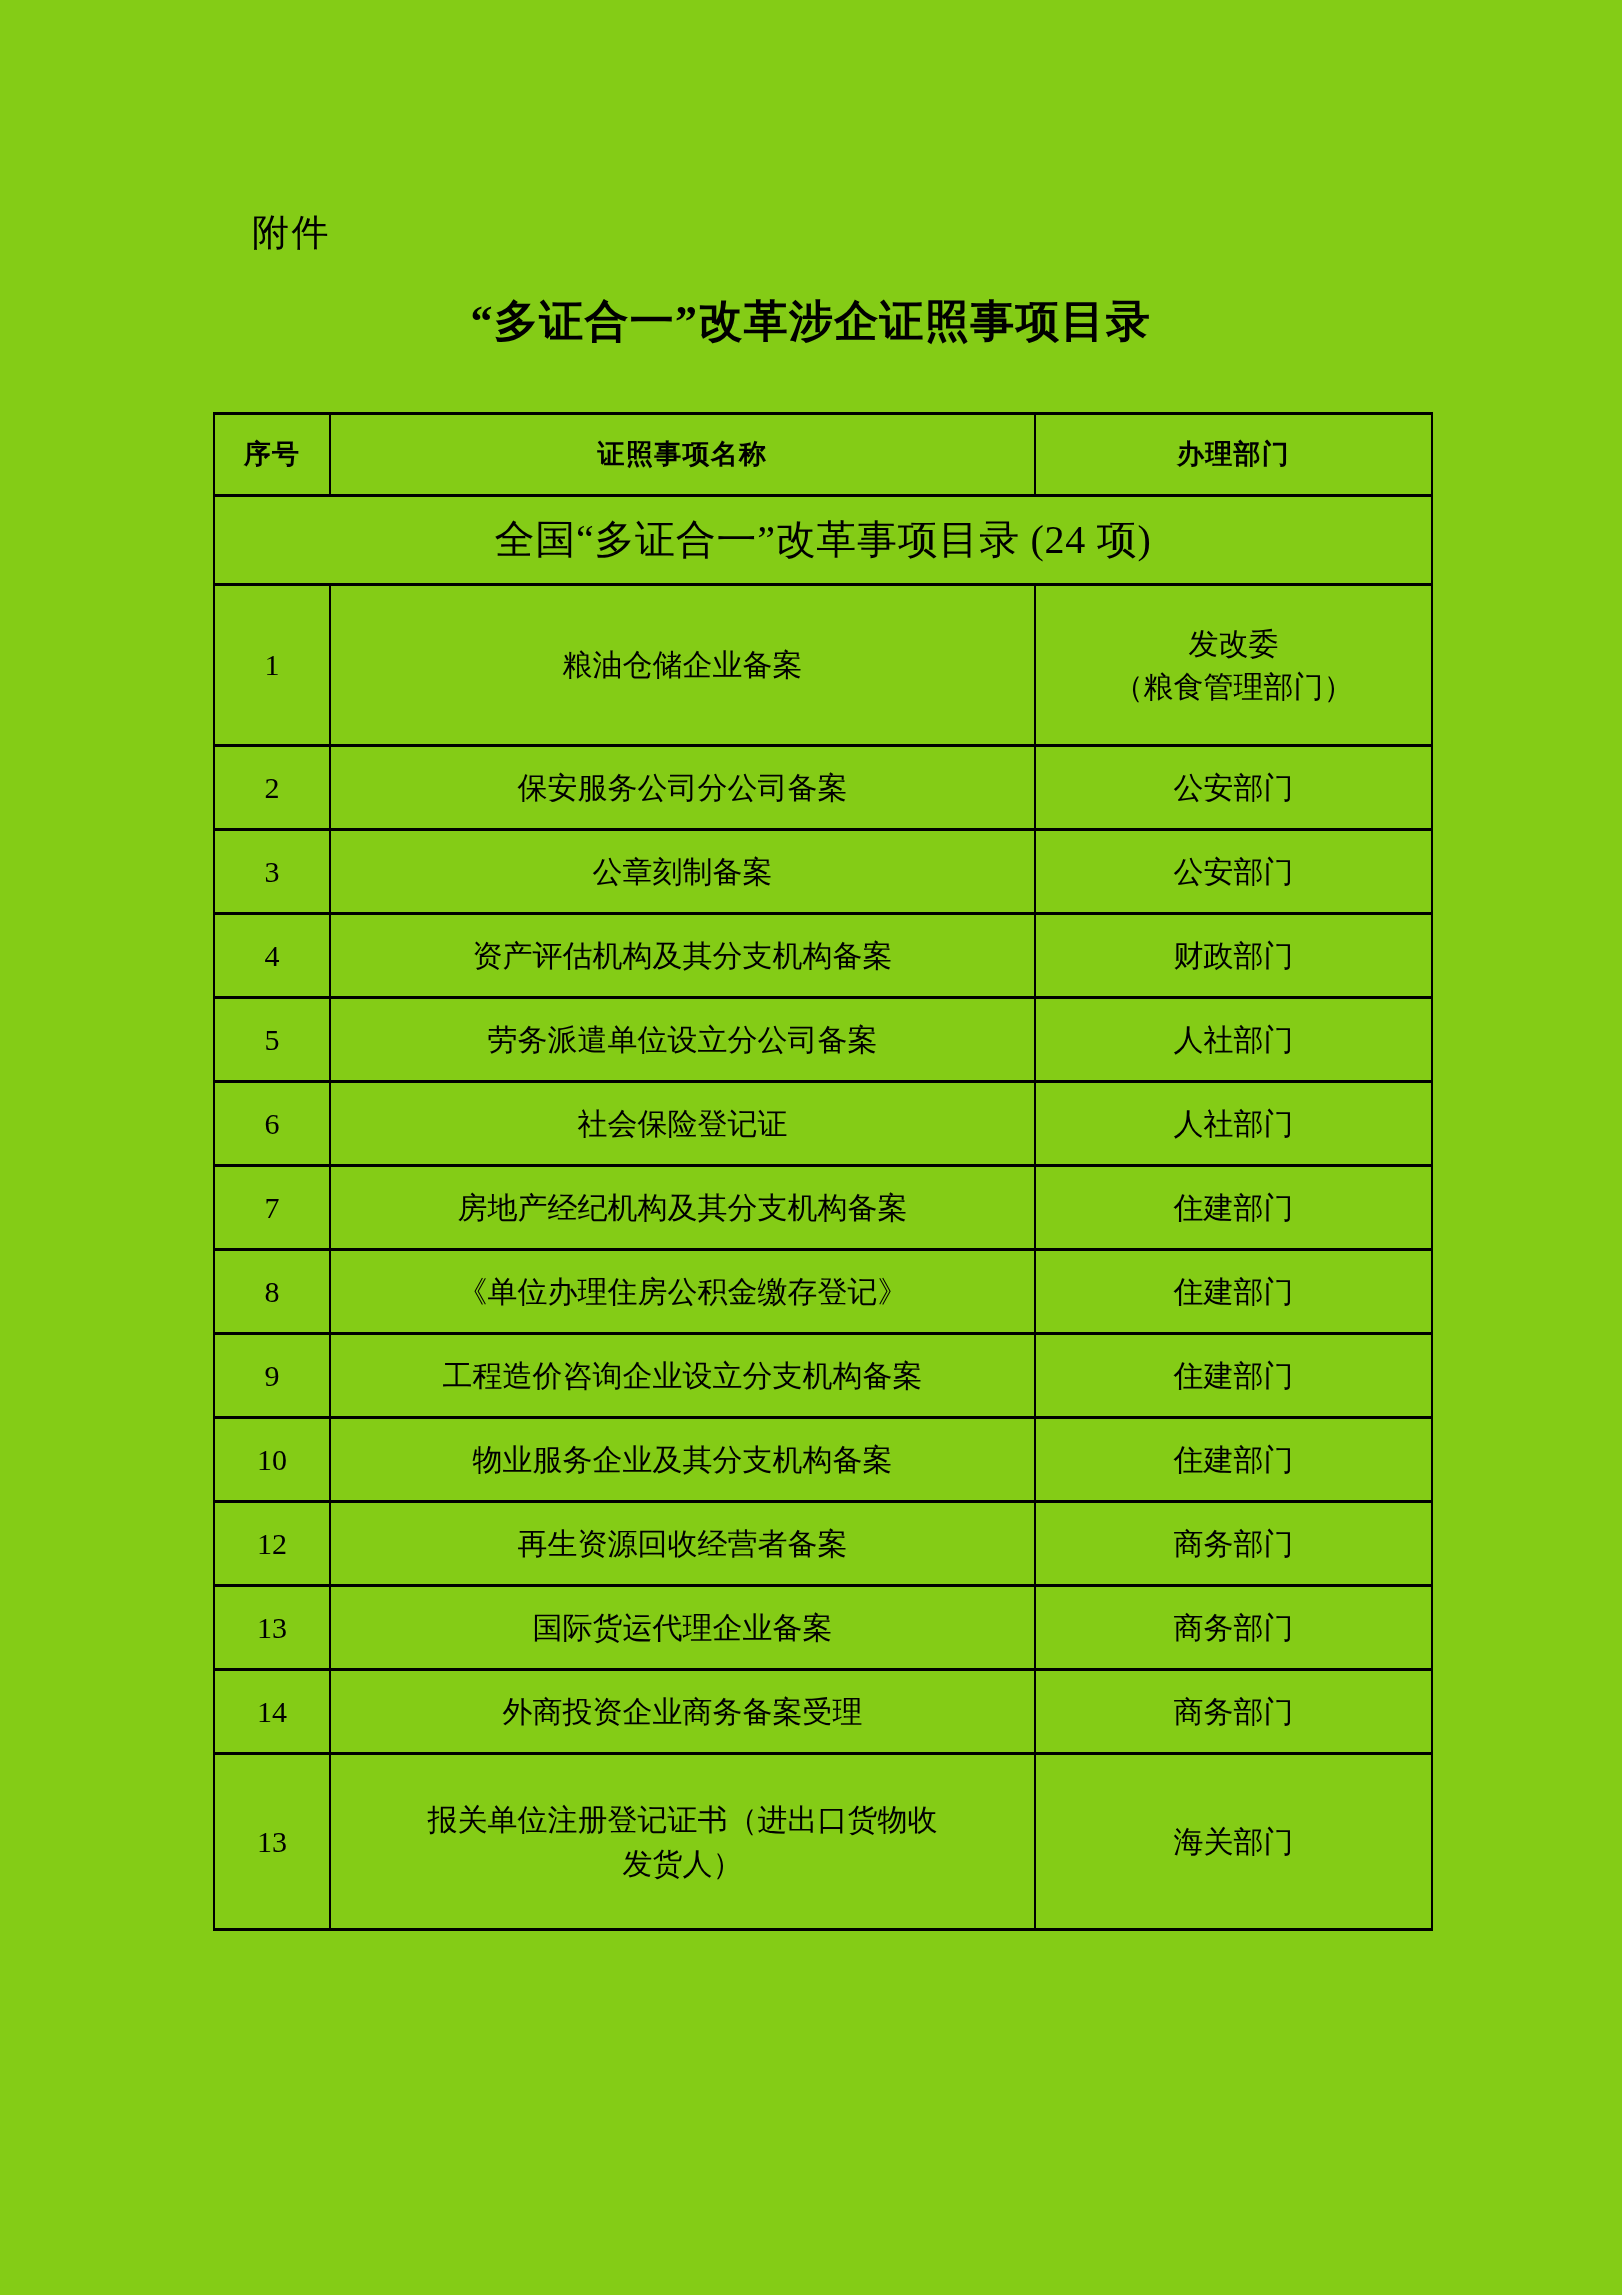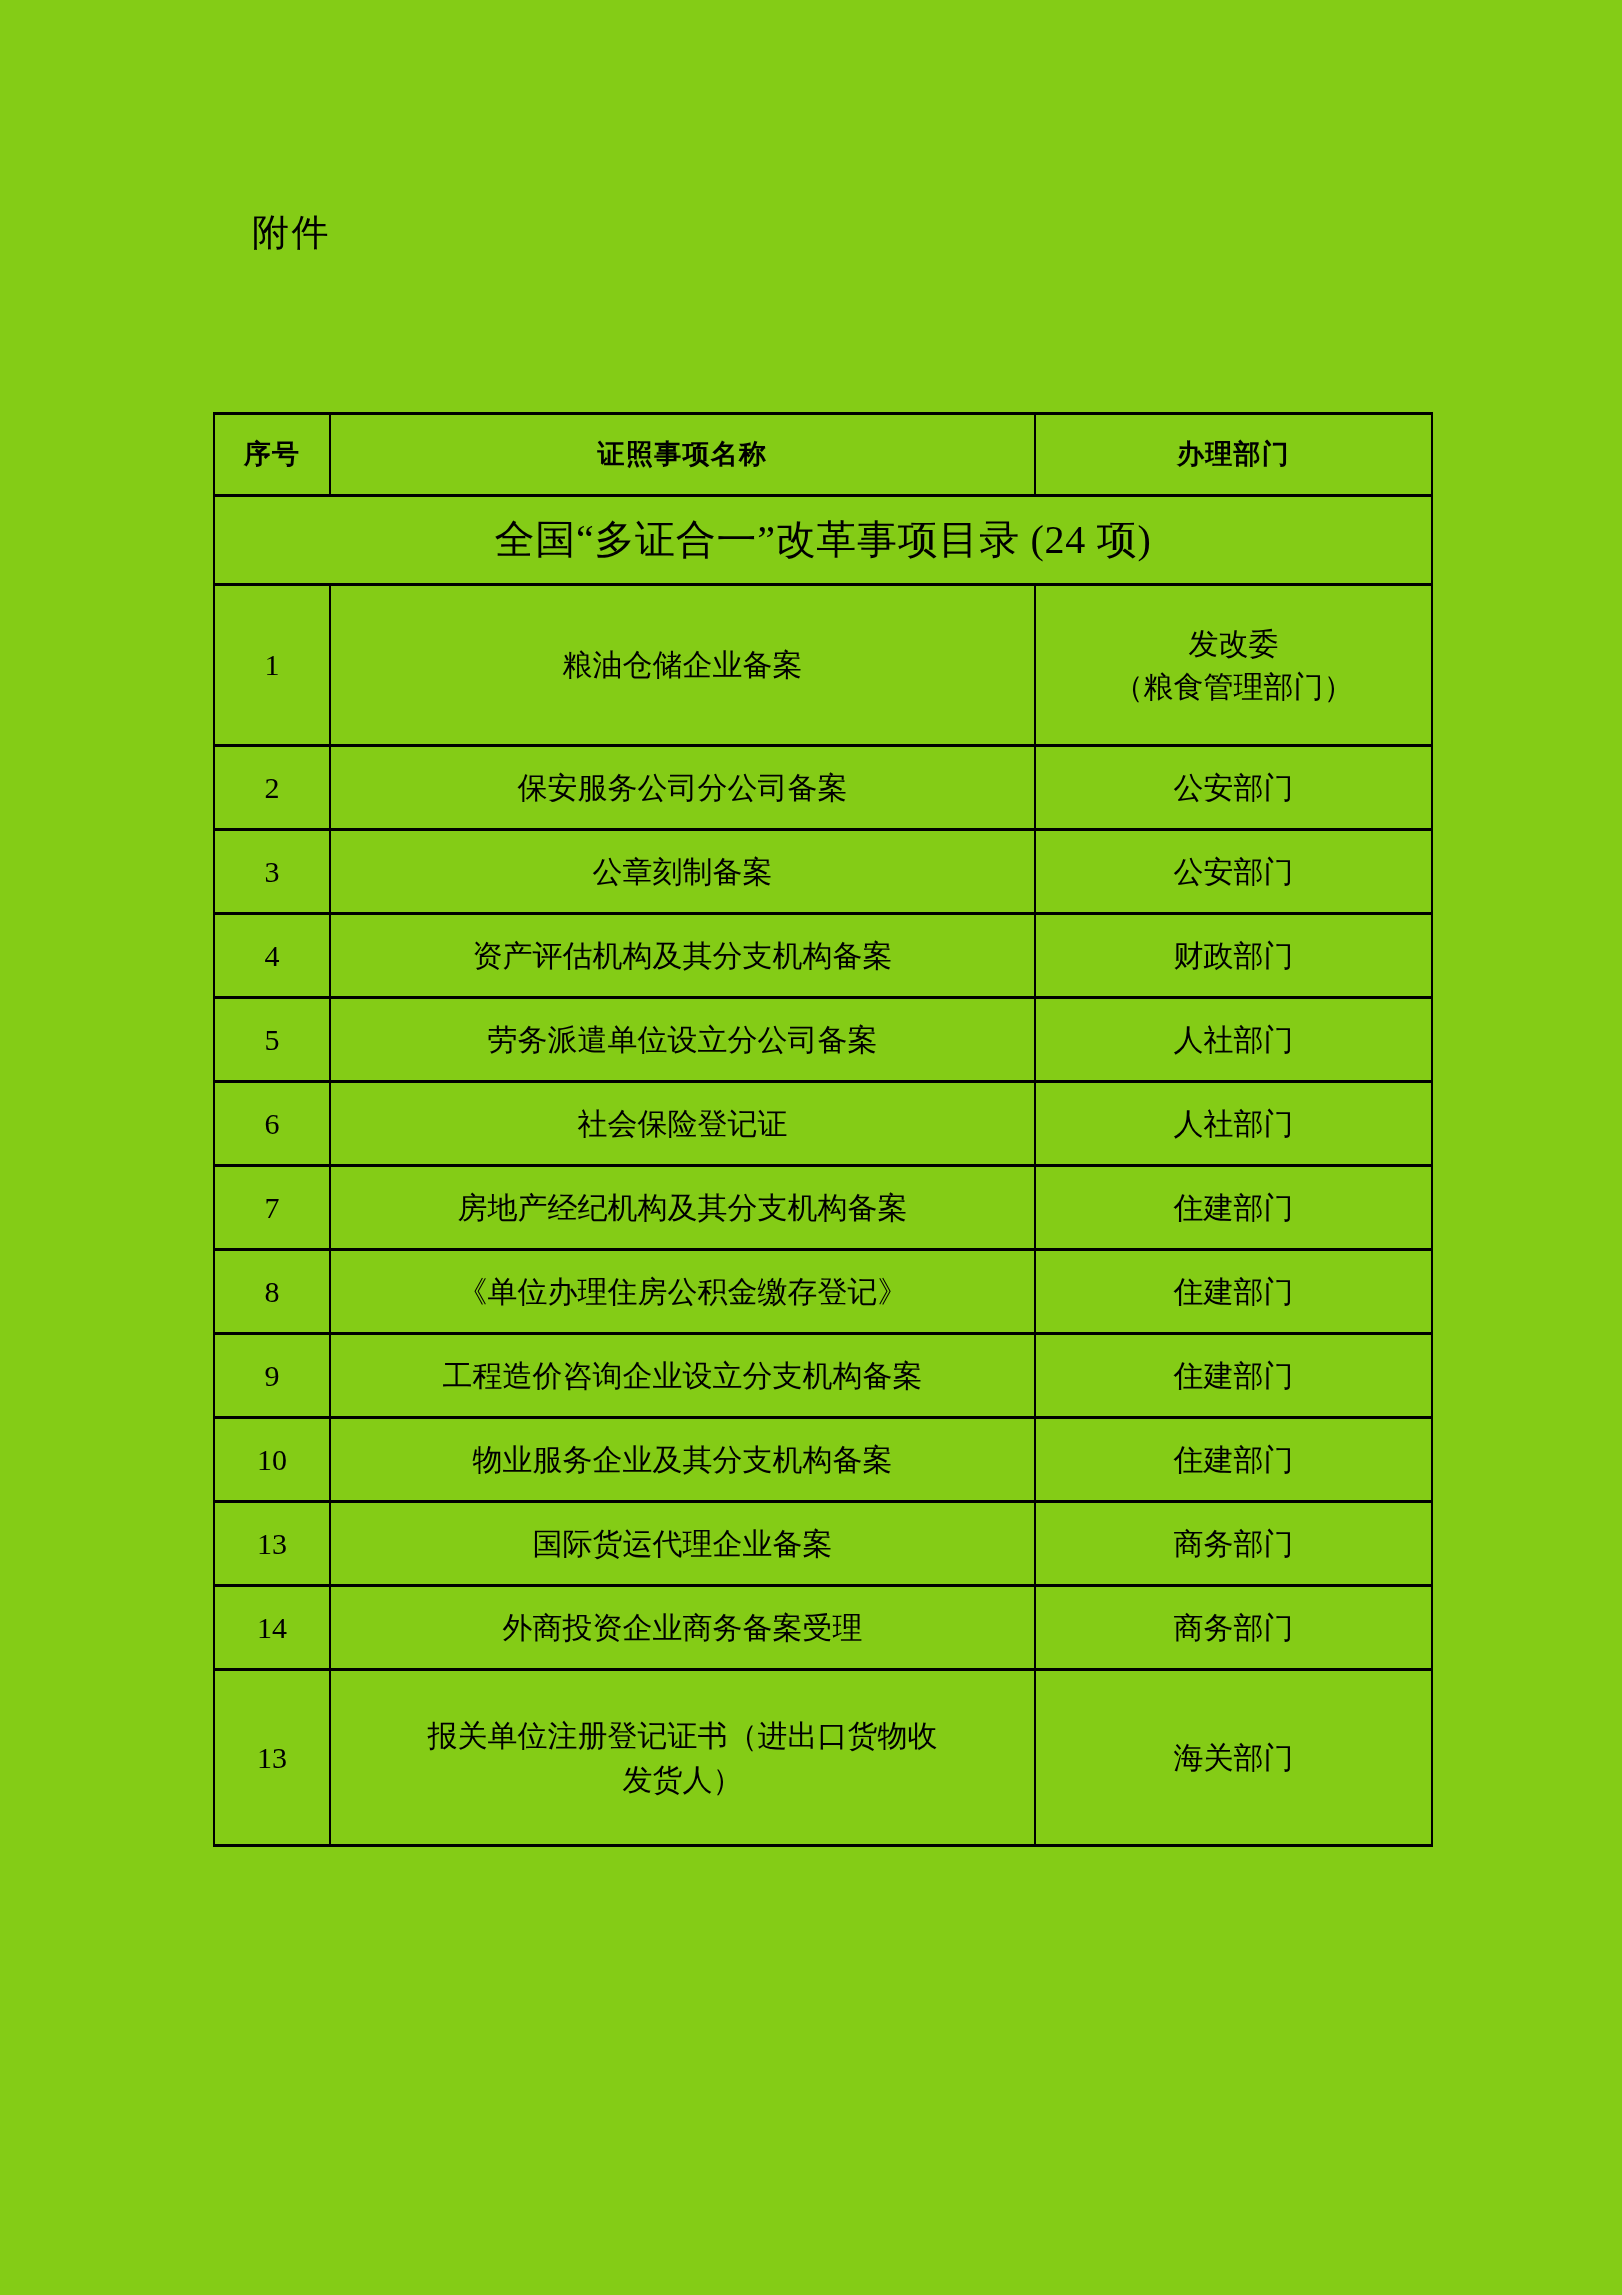--- a/index.html
+++ b/index.html
@@ -77,20 +77,21 @@
   td.cell-multiline { white-space: pre-line; line-height: 2.0; }
   td.cell-name-wrap { white-space: pre-line; line-height: 2.7; }
 </style>
 </head>
 <body>
 
 <div class="page">
 
   <div class="attachment-label">附件</div>
 
+  <div class="doc-title">“多证合一”改革涉企证照事项目录</div>
 
   <table class="license-table">
     <colgroup>
       <col style="width:116px">
       <col style="width:705px">
       <col style="width:397px">
     </colgroup>
     <tbody>
       <tr class="header-row">
         <th>序号</th>
@@ -146,20 +147,25 @@
         <td class="cell-no">9</td>
         <td>工程造价咨询企业设立分支机构备案</td>
         <td>住建部门</td>
       </tr>
       <tr class="body-row">
         <td class="cell-no">10</td>
         <td>物业服务企业及其分支机构备案</td>
         <td>住建部门</td>
       </tr>
       <tr class="body-row">
+        <td class="cell-no">12</td>
+        <td>再生资源回收经营者备案</td>
+        <td>商务部门</td>
+      </tr>
+      <tr class="body-row">
         <td class="cell-no">13</td>
         <td>国际货运代理企业备案</td>
         <td>商务部门</td>
       </tr>
       <tr class="body-row">
         <td class="cell-no">14</td>
         <td>外商投资企业商务备案受理</td>
         <td>商务部门</td>
       </tr>
       <tr class="body-row tall-last">

